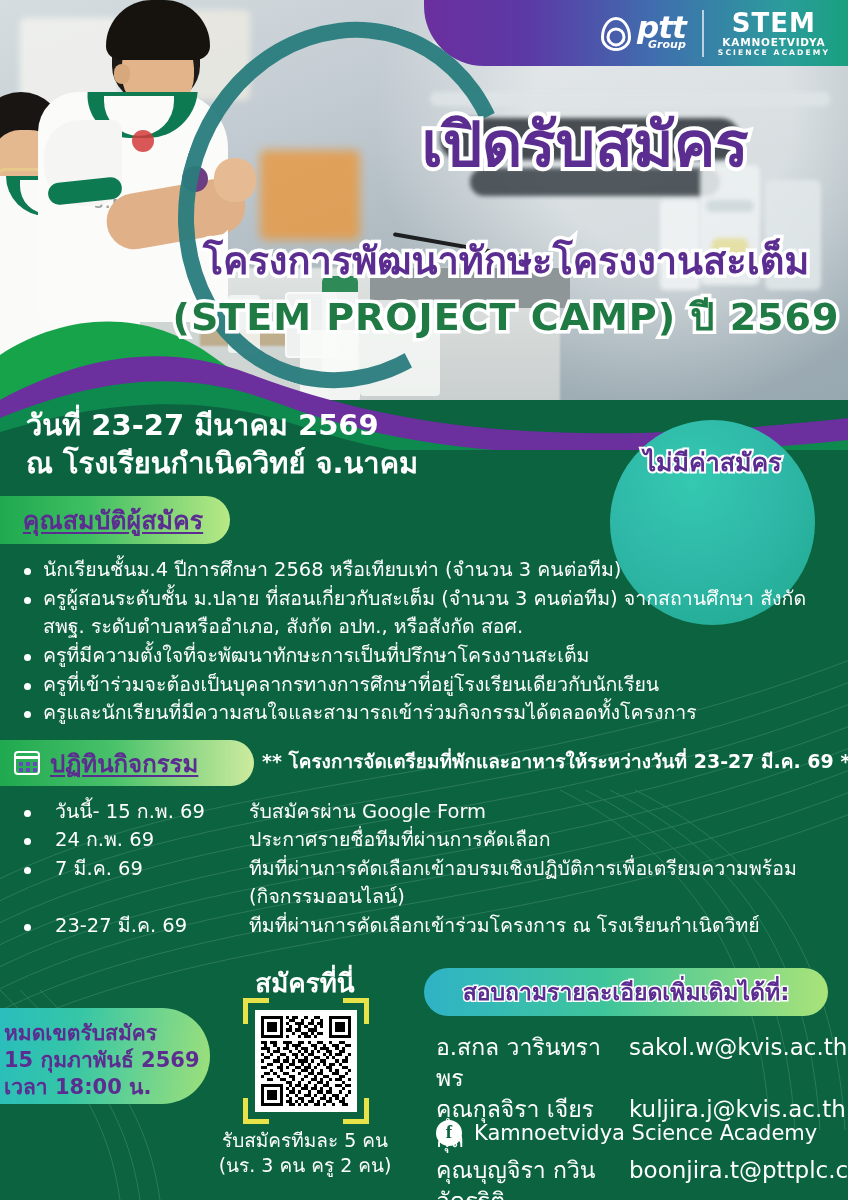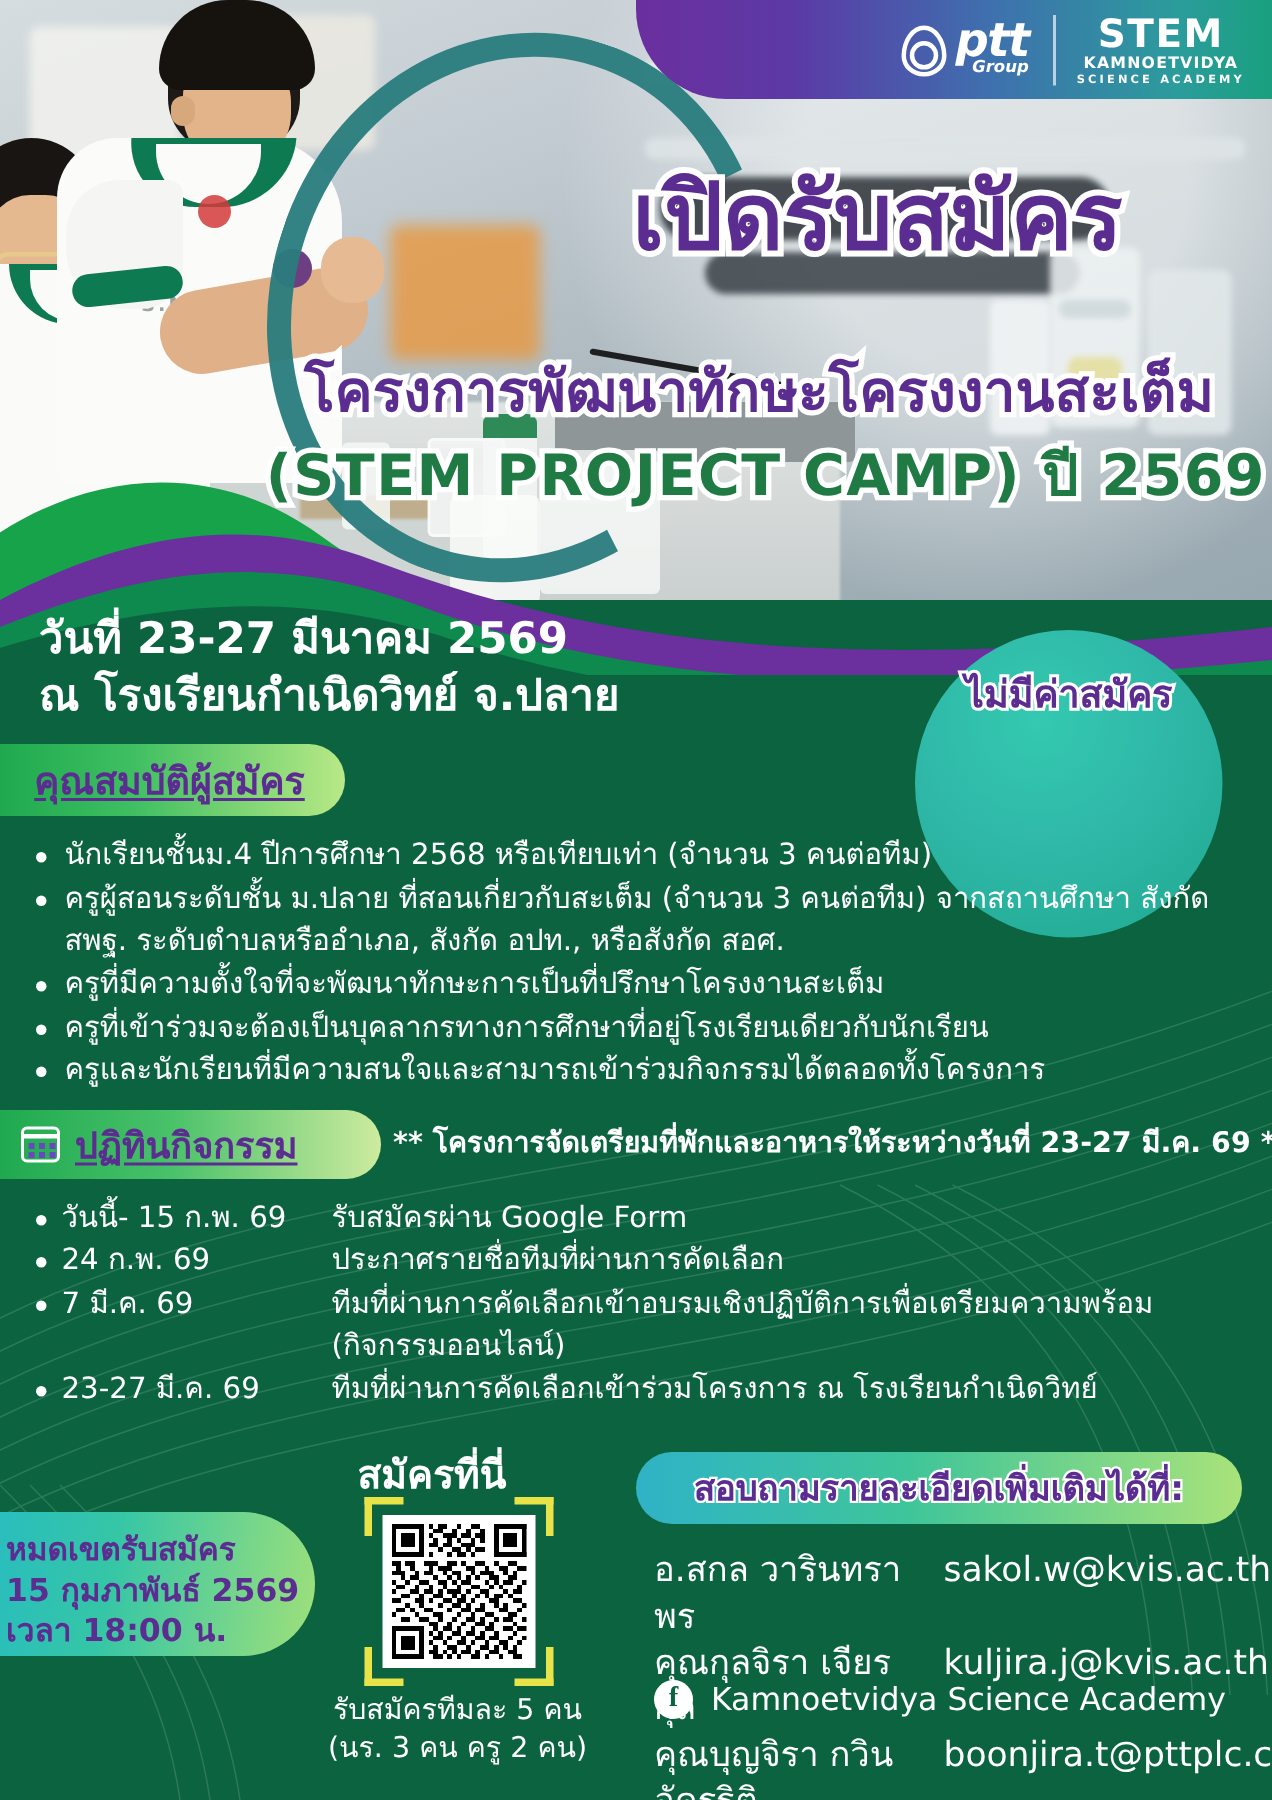--- a/index.html
+++ b/index.html
@@ -88,21 +88,21 @@
   .kvis-main{font-weight:900;font-size:26px;letter-spacing:1px;line-height:1;}
   .kvis-l1{font-weight:800;font-size:10.5px;letter-spacing:.8px;}
   .kvis-l2{font-weight:700;font-size:7.6px;letter-spacing:2.1px;}
 
   
   .title-main{position:absolute;left:330px;top:112px;width:510px;text-align:center;
     font-size:62px;font-weight:900;color:#5b2d91;line-height:1.05;
     -webkit-text-stroke:8px #ffffff;paint-order:stroke fill;white-space:nowrap;}
   .title-sub1{position:absolute;left:168px;top:230px;width:676px;text-align:center;
     font-size:38px;font-weight:900;color:#5b2d91;-webkit-text-stroke:7px #ffffff;paint-order:stroke fill;white-space:nowrap;}
-  .title-sub2{position:absolute;left:168px;top:286px;width:676px;text-align:right;
+  .title-sub2{position:absolute;left:168px;top:286px;width:676px;text-align:center;
     font-size:38px;font-weight:900;color:#1f7a44;-webkit-text-stroke:7px #ffffff;paint-order:stroke fill;white-space:nowrap;letter-spacing:1px;}
 
   
   .waves{position:absolute;left:0;top:300px;width:848px;height:150px;}
 
   
   .date-line1{position:absolute;left:26px;top:402px;font-size:29px;font-weight:900;color:#ffffff;white-space:nowrap;}
   .date-line2{position:absolute;left:26px;top:440px;font-size:29px;font-weight:900;color:#ffffff;white-space:nowrap;}
 
   
@@ -126,27 +126,27 @@
   .pill-cal{position:absolute;left:-26px;top:740px;width:280px;height:46px;border-radius:24px;
     background:linear-gradient(90deg,#16a34a 0%,#49c26a 50%,#cdeb9e 100%);display:flex;align-items:center;gap:10px;padding-left:40px;}
   .cal-ico{width:26px;height:24px;border:2.5px solid #ffffff;border-radius:4px;position:relative;flex:0 0 auto;}
   .cal-ico:before{content:"";position:absolute;left:-2.5px;top:3px;width:26px;height:3px;background:#ffffff;}
   .cal-dots{position:absolute;left:2.5px;top:9px;display:grid;grid-template-columns:repeat(3,4px);grid-auto-rows:3.5px;gap:2.5px 3px;}
   .cal-dots b{background:#6b46c1;display:block;}
   .pill-cal span.label{font-size:24px;font-weight:900;color:#5b2d91;text-decoration:underline;text-underline-offset:3px;}
   .cal-note{position:absolute;left:262px;top:746px;font-size:19px;font-weight:900;color:#ffffff;white-space:nowrap;}
 
   .cal-list{position:absolute;left:24px;top:798px;width:790px;color:#ffffff;font-size:19.5px;line-height:1.46;}
-  .cal-list .li{display:flex;gap:10px;}
+  .cal-list .li{display:flex;gap:24px;}
   .cal-list .dot{flex:0 0 auto;width:7px;height:7px;border-radius:50%;background:#fff;margin-top:12px;}
   .cal-list .when{flex:0 0 170px;}
   .cal-list .what{flex:1 1 auto;}
 
   
-  .apply-here{position:absolute;left:188px;top:962px;width:200px;text-align:center;font-size:26px;font-weight:900;color:#ffffff;}
+  .apply-here{position:absolute;left:205px;top:962px;width:200px;text-align:center;font-size:26px;font-weight:900;color:#ffffff;}
   .qr-box{position:absolute;left:243px;top:998px;width:126px;height:126px;}
   .qr-frame{position:absolute;inset:0;}
   .qr-frame i{position:absolute;width:26px;height:26px;border:5px solid #e9e34a;}
   .qr-frame i.tl{left:0;top:0;border-right:0;border-bottom:0;}
   .qr-frame i.tr{right:0;top:0;border-left:0;border-bottom:0;}
   .qr-frame i.bl{left:0;bottom:0;border-right:0;border-top:0;}
   .qr-frame i.br{right:0;bottom:0;border-left:0;border-top:0;}
   .qr-img{position:absolute;left:12px;top:12px;width:102px;height:102px;background:#fff;padding:6px;}
   .qr-note{position:absolute;left:170px;top:1128px;width:270px;text-align:center;color:#fff;font-size:19px;line-height:1.3;}
 
@@ -259,21 +259,21 @@
       <div class="kvis-l1">KAMNOETVIDYA</div>
       <div class="kvis-l2">SCIENCE ACADEMY</div>
     </div>
   </div>
 
   <div class="title-main">เปิดรับสมัคร</div>
   <div class="title-sub1">โครงการพัฒนาทักษะโครงงานสะเต็ม</div>
   <div class="title-sub2">(STEM PROJECT CAMP) ปี 2569</div>
 
   <div class="date-line1">วันที่ 23-27 มีนาคม 2569</div>
-  <div class="date-line2">ณ โรงเรียนกำเนิดวิทย์ จ.ปลาย</div>
+  <div class="date-line2">ณ โรงเรียนกำเนิดวิทย์ จ.นาคม</div>
 
   <div class="fee-circle">
     <div class="fee-title">ไม่มีค่าสมัคร</div>
   </div>
 
   <div class="pill-qual">
     <span>คุณสมบัติผู้สมัคร</span>
   </div>
   <div class="qual-list">
     <div class="li">

